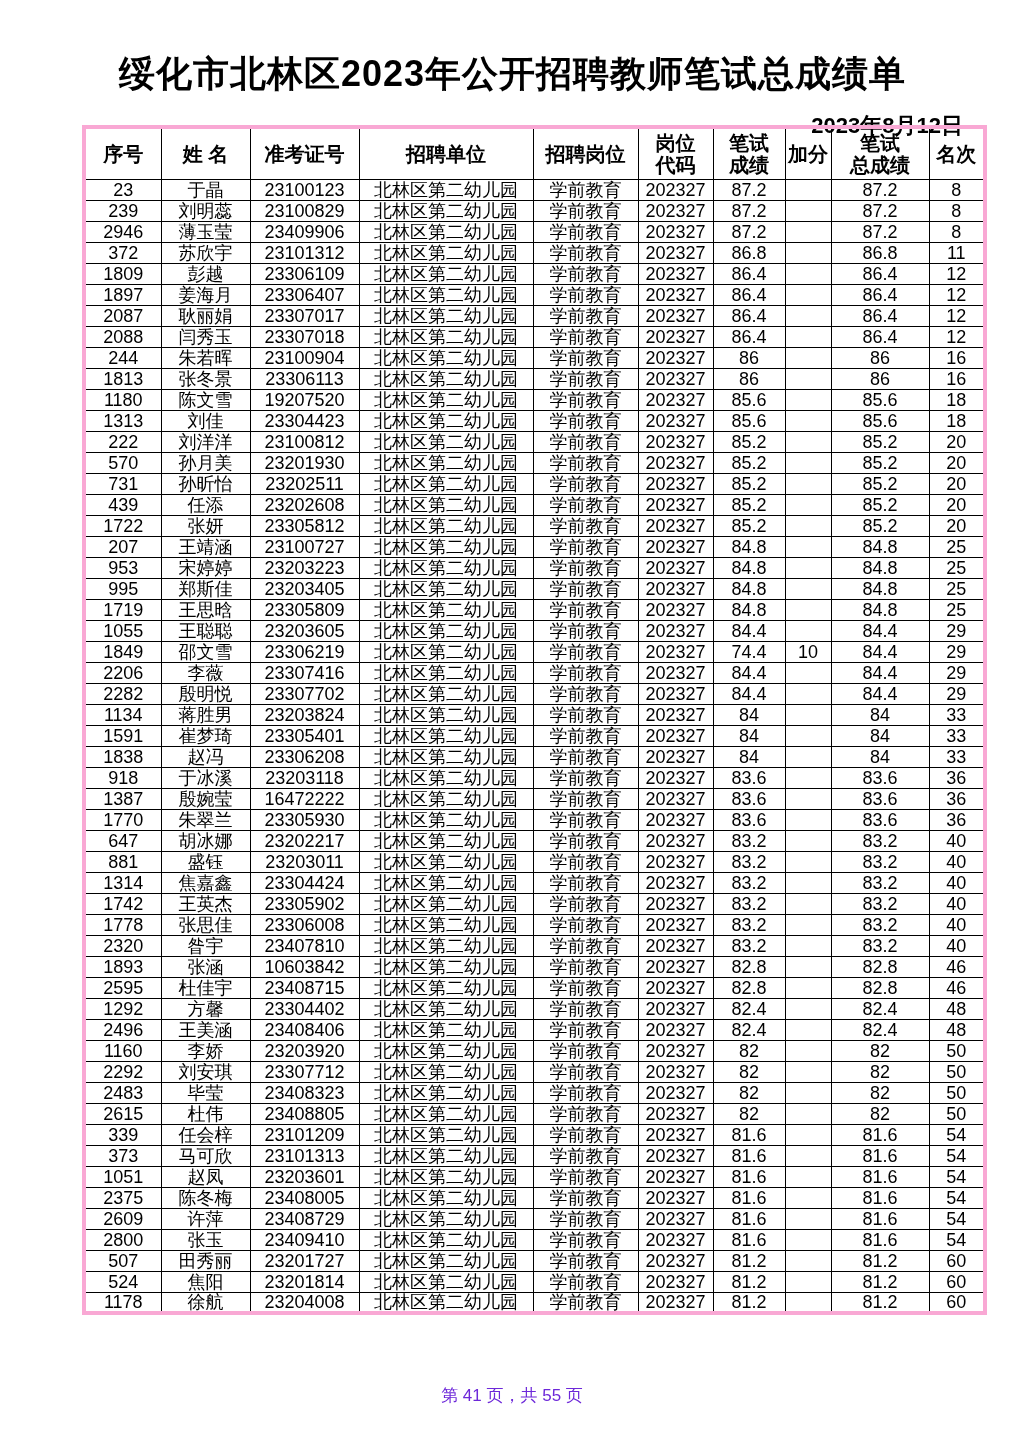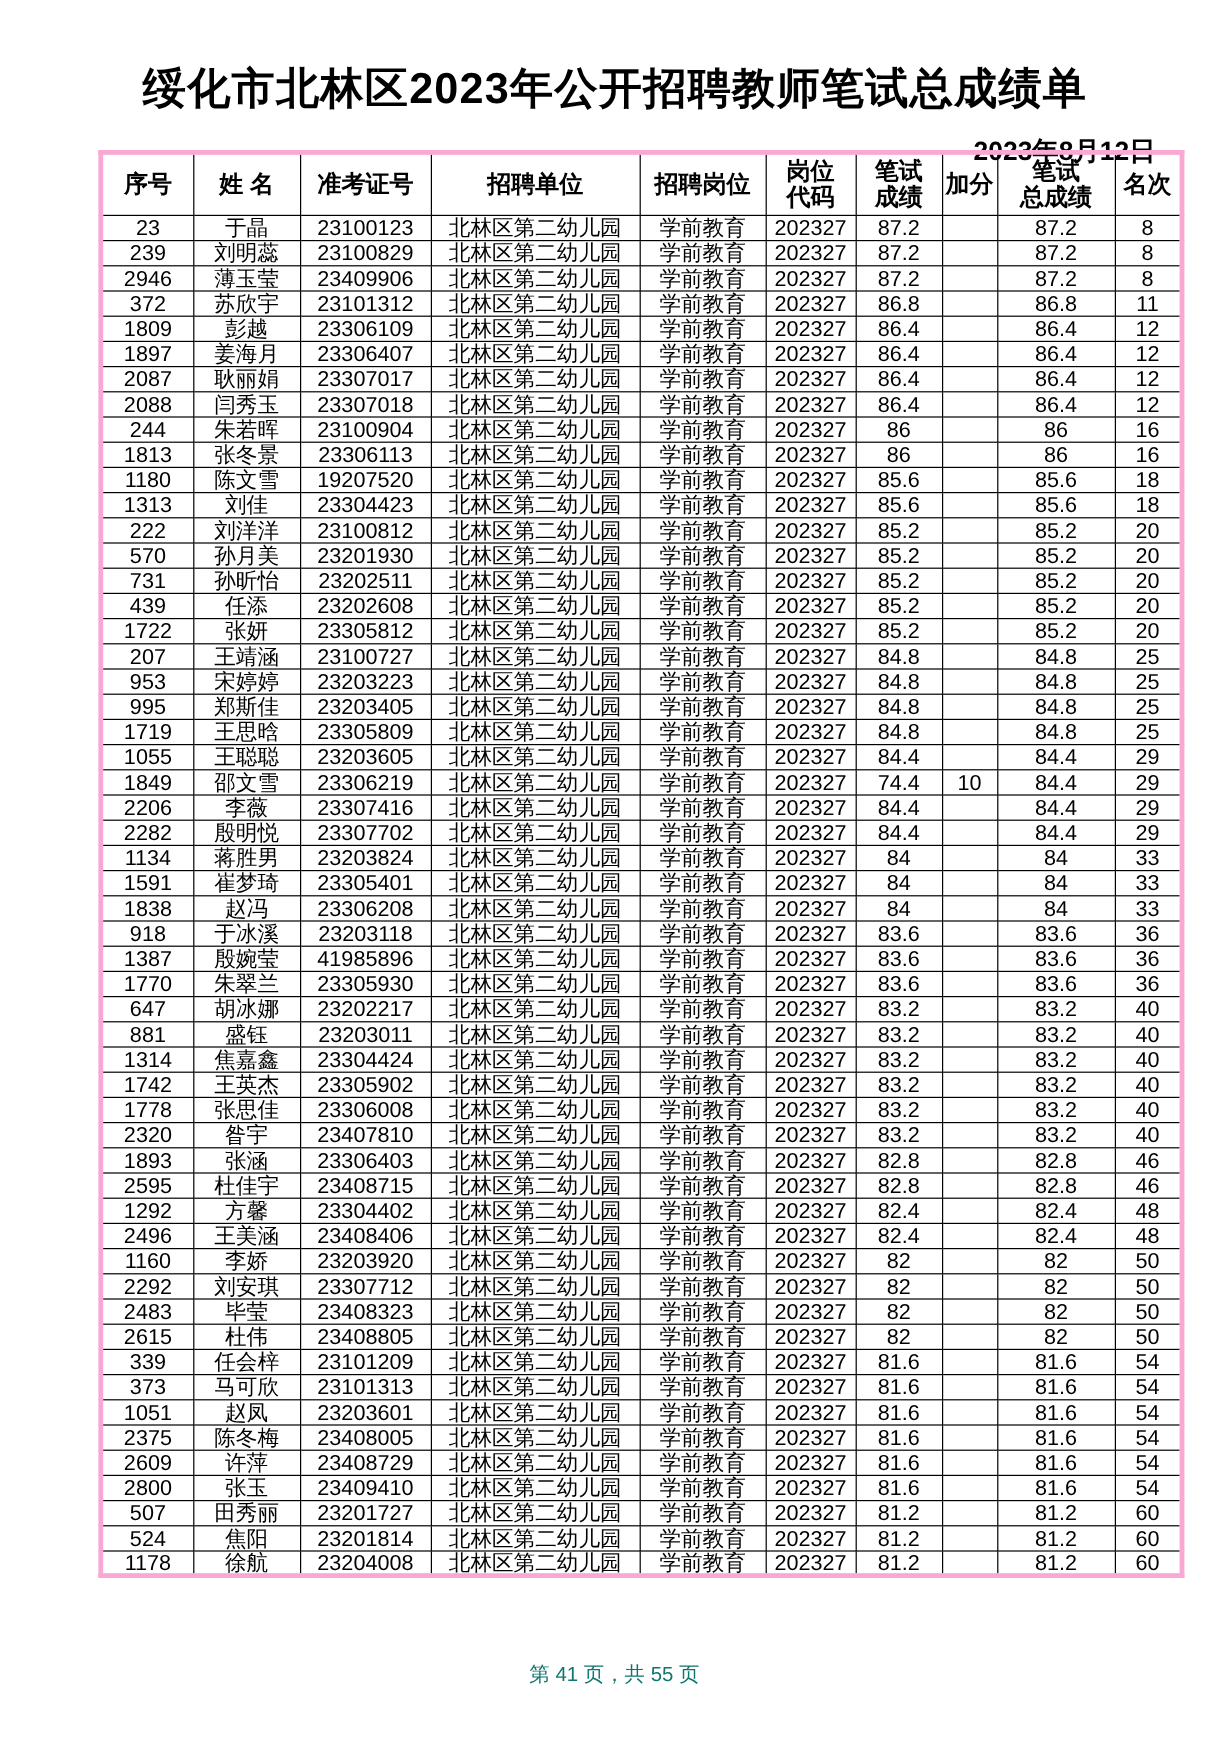--- a/index.html
+++ b/index.html
@@ -68,21 +68,21 @@
     line-height: 1.0;
     padding: 0 1px;
   }
   .doc-footer {
     position: absolute;
     top: 1384px;
     left: 0;
     width: 1024px;
     text-align: center;
     font-size: 17px;
-    color: #0f766e;
+    color: #6d28d9;
   }
 </style>
 </head>
 <body>
 
 <div class="page">
 
   <div class="doc-title">绥化市北林区2023年公开招聘教师笔试总成绩单</div>
 
   <div class="doc-date">2023年8月12日</div>
@@ -462,21 +462,21 @@
           <td>学前教育</td>
           <td>202327</td>
           <td>83.6</td>
           <td></td>
           <td>83.6</td>
           <td>36</td>
         </tr>
         <tr>
           <td>1387</td>
           <td>殷婉莹</td>
-          <td>41985896</td>
+          <td>16472222</td>
           <td>北林区第二幼儿园</td>
           <td>学前教育</td>
           <td>202327</td>
           <td>83.6</td>
           <td></td>
           <td>83.6</td>
           <td>36</td>
         </tr>
         <tr>
           <td>1770</td>
@@ -558,21 +558,21 @@
           <td>学前教育</td>
           <td>202327</td>
           <td>83.2</td>
           <td></td>
           <td>83.2</td>
           <td>40</td>
         </tr>
         <tr>
           <td>1893</td>
           <td>张涵</td>
-          <td>23306403</td>
+          <td>10603842</td>
           <td>北林区第二幼儿园</td>
           <td>学前教育</td>
           <td>202327</td>
           <td>82.8</td>
           <td></td>
           <td>82.8</td>
           <td>46</td>
         </tr>
         <tr>
           <td>2595</td>

